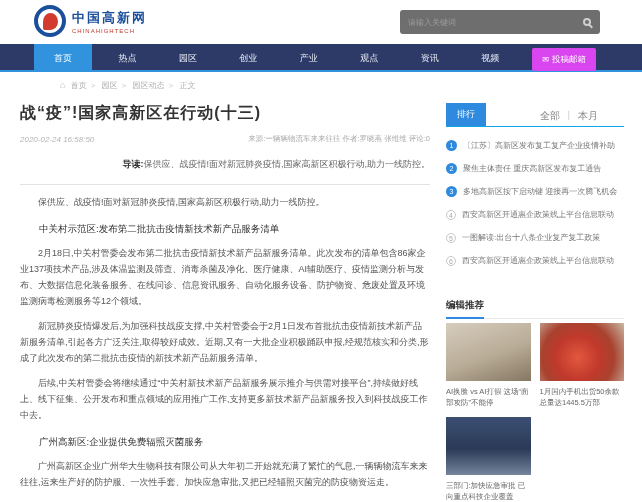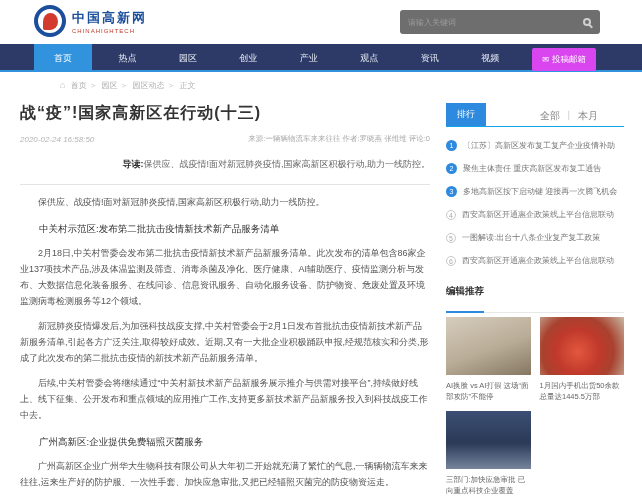--- a/index.html
+++ b/index.html
@@ -70,22 +70,22 @@
   .rank-filters span { cursor:pointer; }
   .rank-filters .bar { color:#ccc; margin:0 4px; cursor:default; }
   .rank-list { list-style:none; margin-top:7px; }
   .rank-list li { display:flex; align-items:center; height:23px; cursor:pointer; }
   .rk-num { width:11px; height:11px; border-radius:50%; background:#2e8ade; color:#fff;
             font-size:7px; text-align:center; line-height:11px; margin-right:6px; flex:none; }
   .rk-num.gray { background:#fff; color:#aaa; border:1px solid #c8c8c8;
             width:10px; height:10px; line-height:9px; }
   .rk-txt { font-size:8px; color:#777; white-space:nowrap; overflow:hidden; }
 
-  .sec { position:relative; margin-top:13px; font-size:9.5px; font-weight:bold; color:#333;
-         padding-bottom:14px; border-bottom:1px solid #e8e8e8; }
+  .sec { position:relative; margin-top:27px; font-size:9.5px; font-weight:bold; color:#333;
+         padding-bottom:6px; border-bottom:1px solid #e8e8e8; }
   .sec::after { content:""; position:absolute; left:0; bottom:-1px; width:38px; height:2px;
          background:#2e8ade; }
   .cards { display:grid; grid-template-columns:1fr 1fr; column-gap:9px; row-gap:9px; margin-top:4px; }
   .card { cursor:pointer; }
   .thumb { height:58px; width:100%; }
   .t1 { background:linear-gradient(160deg,#d6cdbd 0%,#b9ac97 55%,#857762 100%); }
   .t2 { background:radial-gradient(circle at 45% 60%, #e2573e 0%, #c0392b 38%, #a8422f 62%, #c9b9a6 100%); }
   .t3 { background:linear-gradient(180deg,#3c4f73 0%,#2a3a57 55%,#76849c 100%); }
   .t4 { background:linear-gradient(135deg,#16324f 0%,#2f6ea8 45%,#57a8d8 60%,#174069 100%); }
   .cap { font-size:7.5px; color:#666; line-height:11px; margin-top:5px; }

